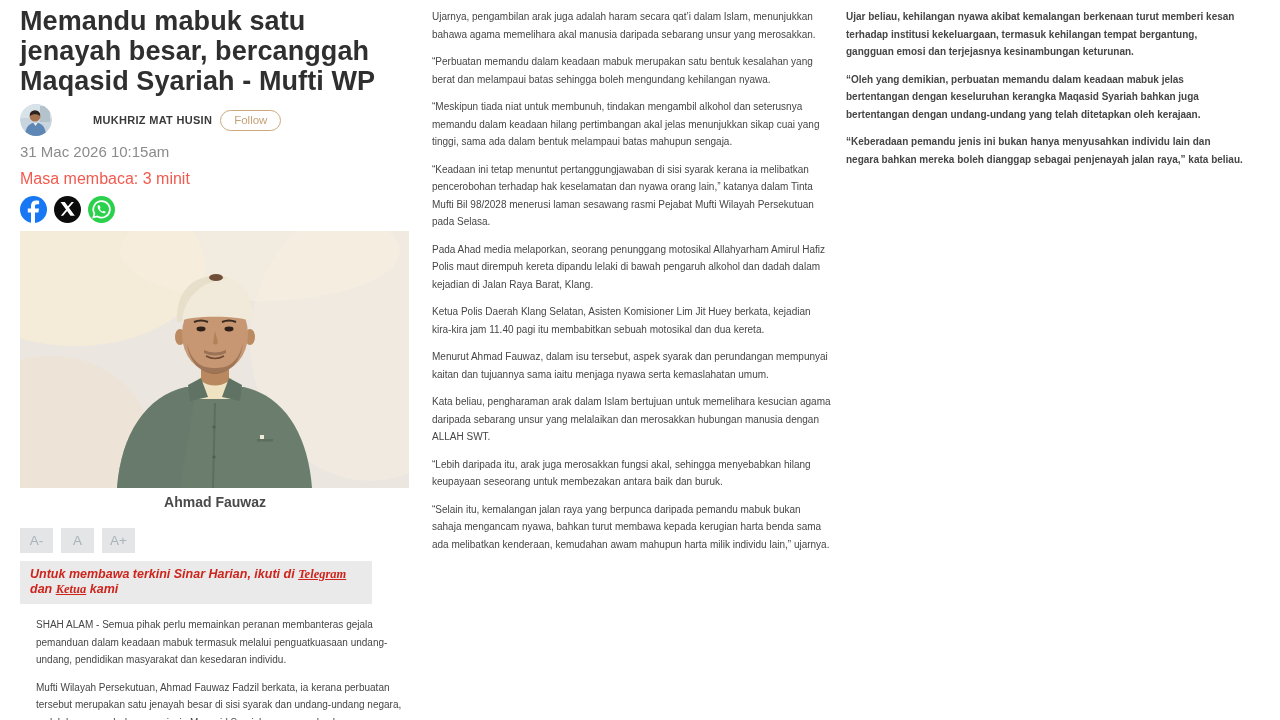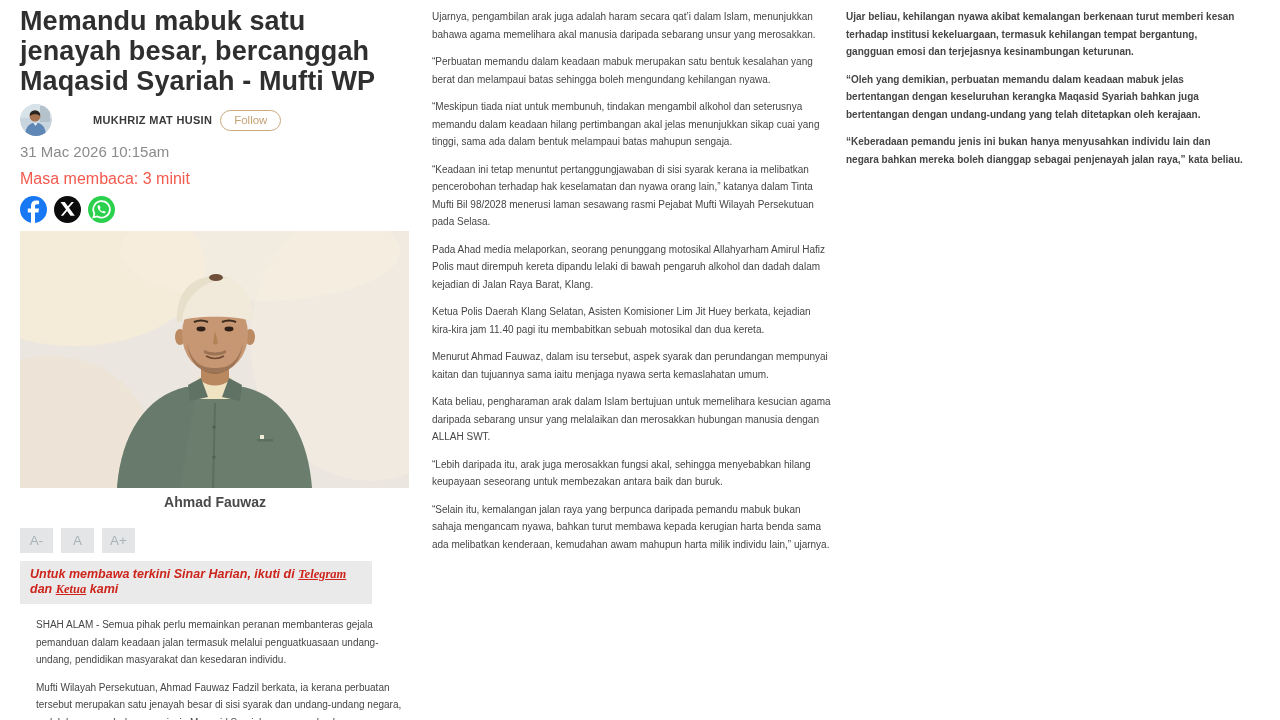--- a/index.html
+++ b/index.html
@@ -145,21 +145,21 @@
 
     <div class="font-controls">
       <button class="font-btn">A-</button>
       <button class="font-btn">A</button>
       <button class="font-btn">A+</button>
     </div>
 
     <div class="banner"><span>Untuk membawa terkini Sinar Harian, ikuti di </span><a>Telegram</a><span> dan </span><a>Ketua</a><span> kami</span></div>
 
     <div class="body-text">
-        <p>SHAH ALAM - Semua pihak perlu memainkan peranan membanteras gejala pemanduan dalam keadaan jalan termasuk melalui penguatkuasaan undang-undang, pendidikan masyarakat dan kesedaran individu.</p>
+        <p>SHAH ALAM - Semua pihak perlu memainkan peranan membanteras gejala pemanduan dalam keadaan mabuk termasuk melalui penguatkuasaan undang-undang, pendidikan masyarakat dan kesedaran individu.</p>
         <p>Mufti Wilayah Persekutuan, Ahmad Fauwaz Fadzil berkata, ia kerana perbuatan tersebut merupakan satu jenayah besar di sisi syarak dan undang-undang negara, malah bercanggah dengan prinsip Maqasid Syariah yang menekankan pemeliharaan nyawa, akal serta kesejahteraan masyarakat.</p>
       </div>
   </div>
 
   <div class="col col-mid body-text">
       <p>Ujarnya, pengambilan arak juga adalah haram secara qat’i dalam Islam, menunjukkan bahawa agama memelihara akal manusia daripada sebarang unsur yang merosakkan.</p>
       <p>“Perbuatan memandu dalam keadaan mabuk merupakan satu bentuk kesalahan yang berat dan melampaui batas sehingga boleh mengundang kehilangan nyawa.</p>
       <p>“Meskipun tiada niat untuk membunuh, tindakan mengambil alkohol dan seterusnya memandu dalam keadaan hilang pertimbangan akal jelas menunjukkan sikap cuai yang tinggi, sama ada dalam bentuk melampaui batas mahupun sengaja.</p>
       <p>“Keadaan ini tetap menuntut pertanggungjawaban di sisi syarak kerana ia melibatkan pencerobohan terhadap hak keselamatan dan nyawa orang lain,” katanya dalam Tinta Mufti Bil 98/2028 menerusi laman sesawang rasmi Pejabat Mufti Wilayah Persekutuan pada Selasa.</p>
       <p>Pada Ahad media melaporkan, seorang penunggang motosikal Allahyarham Amirul Hafiz Polis maut dirempuh kereta dipandu lelaki di bawah pengaruh alkohol dan dadah dalam kejadian di Jalan Raya Barat, Klang.</p>

